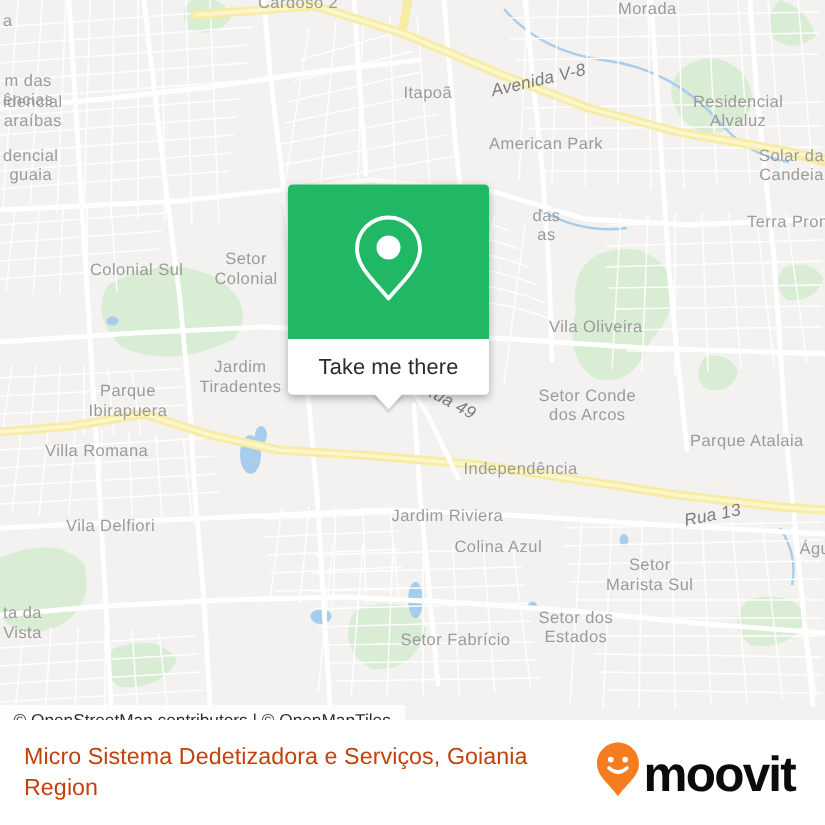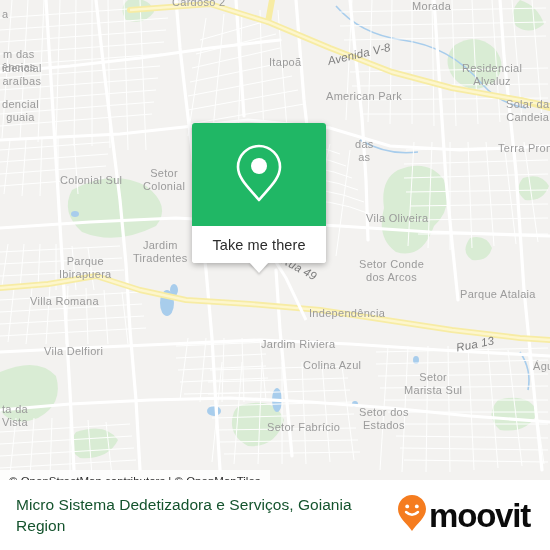--- a/index.html
+++ b/index.html
@@ -109,21 +109,21 @@
     left: 0; top: 480px;
     width: 550px; height: 70px;
     background: #ffffff;
     display: flex;
     align-items: center;
     padding: 0 14px 0 16px;
   }
   .footer-title {
     flex: 1;
     font-size: 15.5px;
-    color: #14532d;
+    color: #c2410c;
     line-height: 21px;
     letter-spacing: .05px;
     padding-right: 16px;
     max-width: 380px;
   }
   .brand {
     display: flex;
     align-items: center;
     gap: 2px;
     margin-left: auto;

